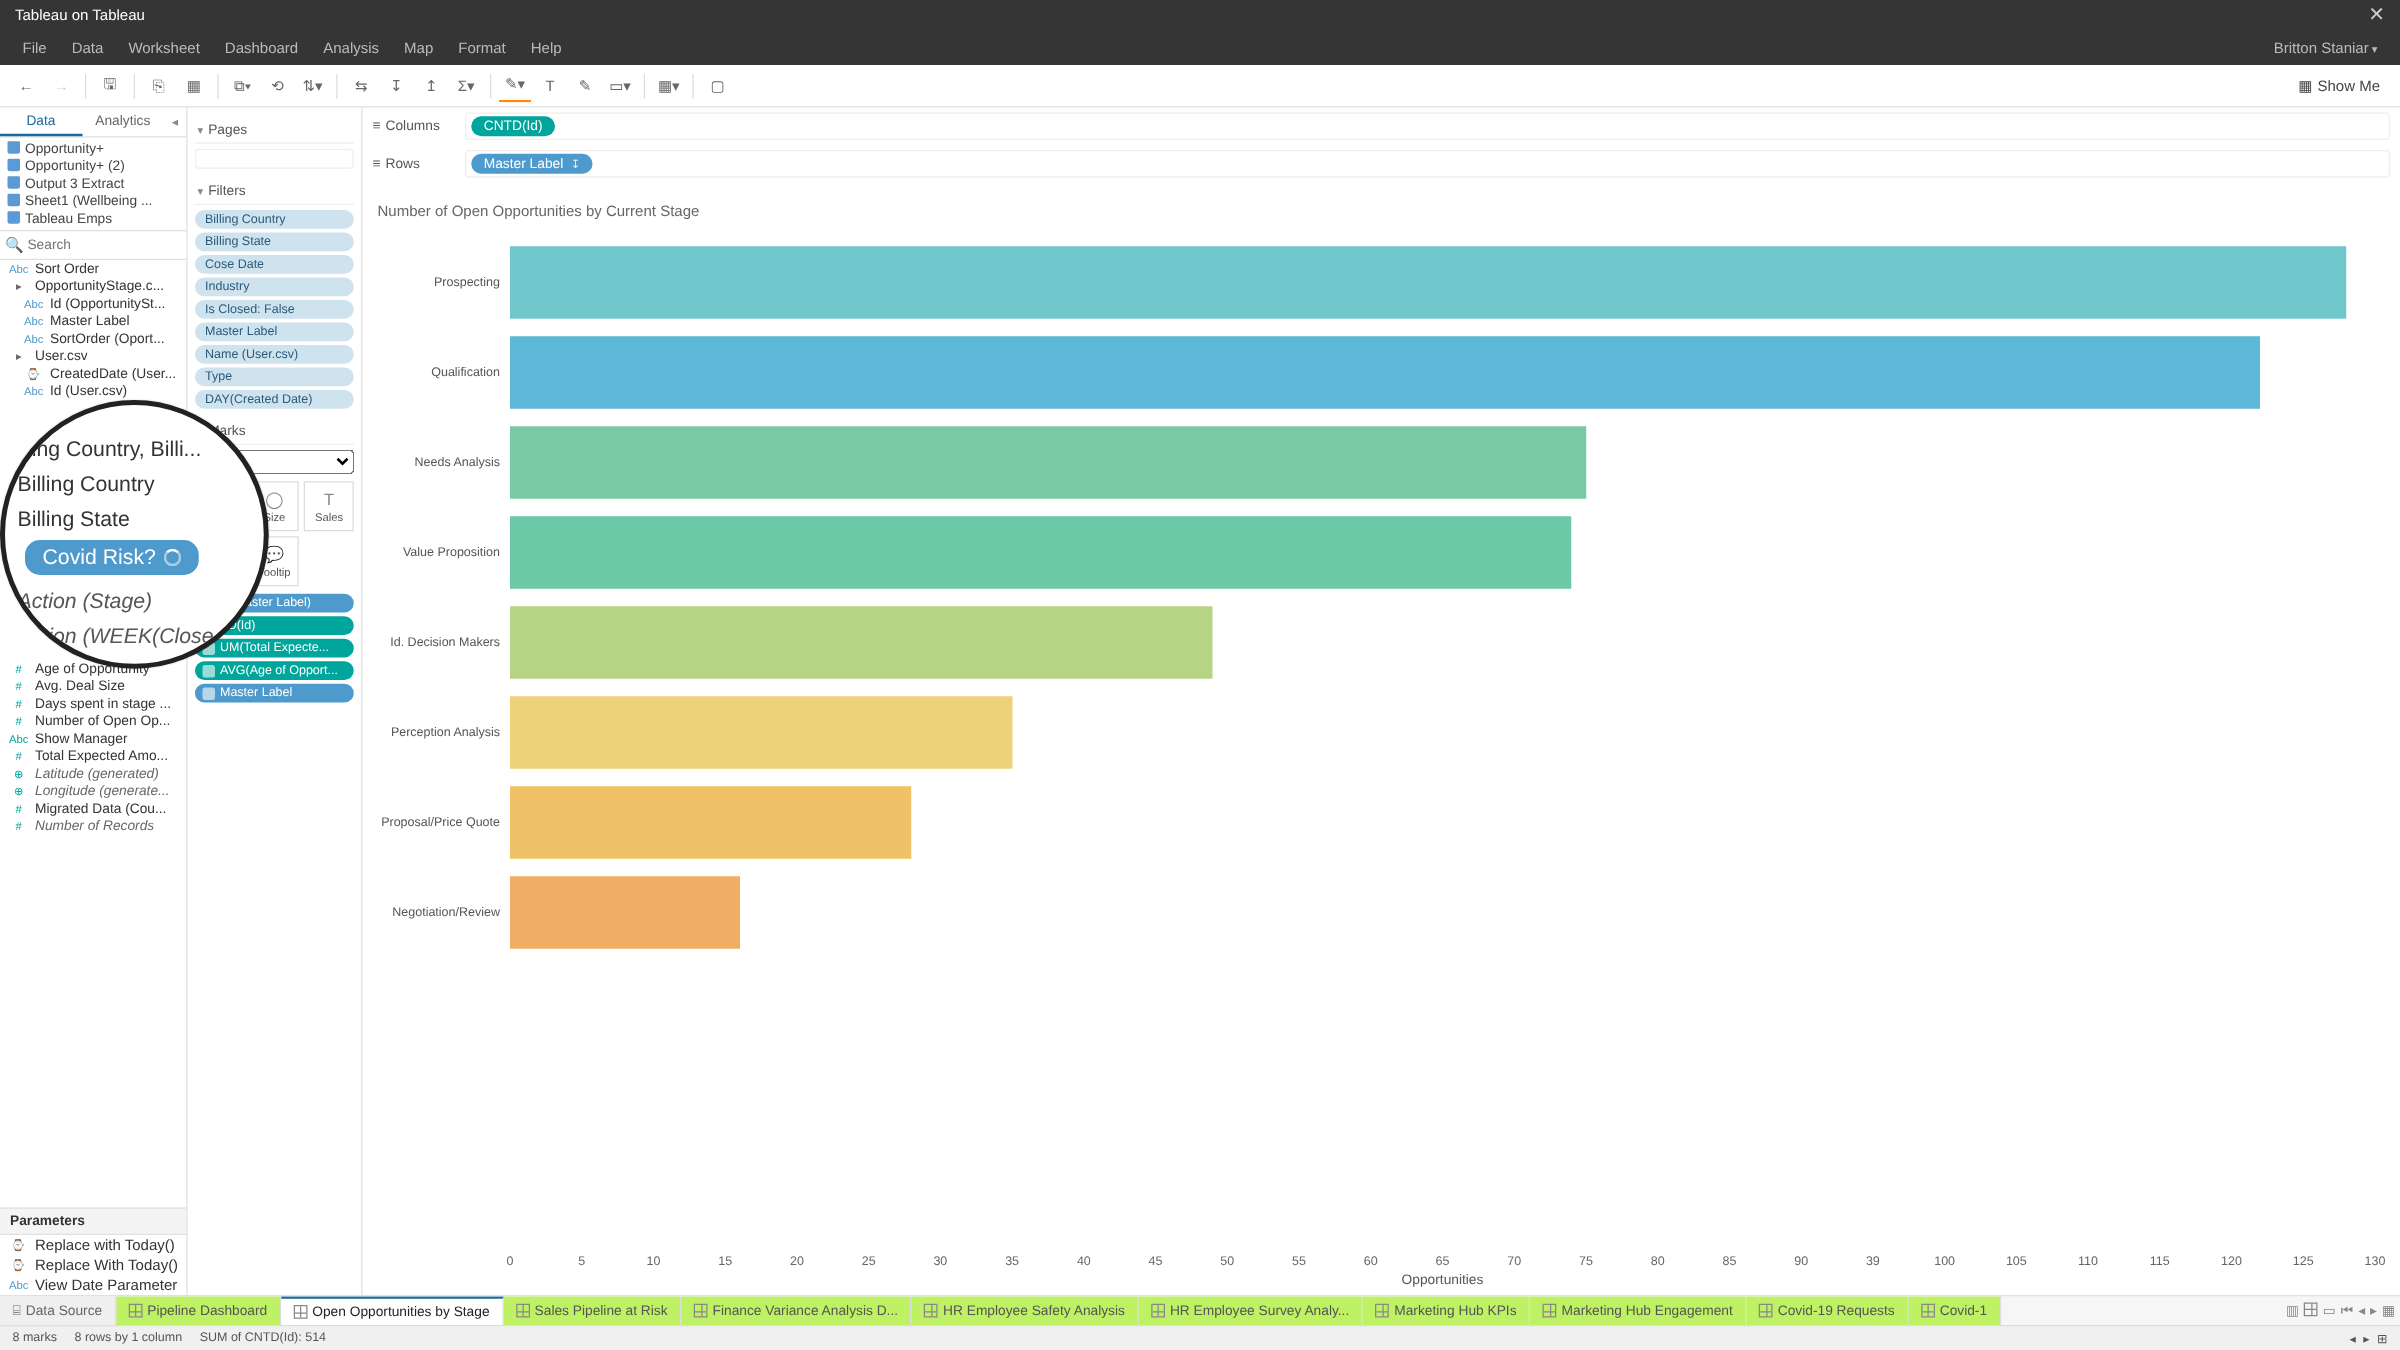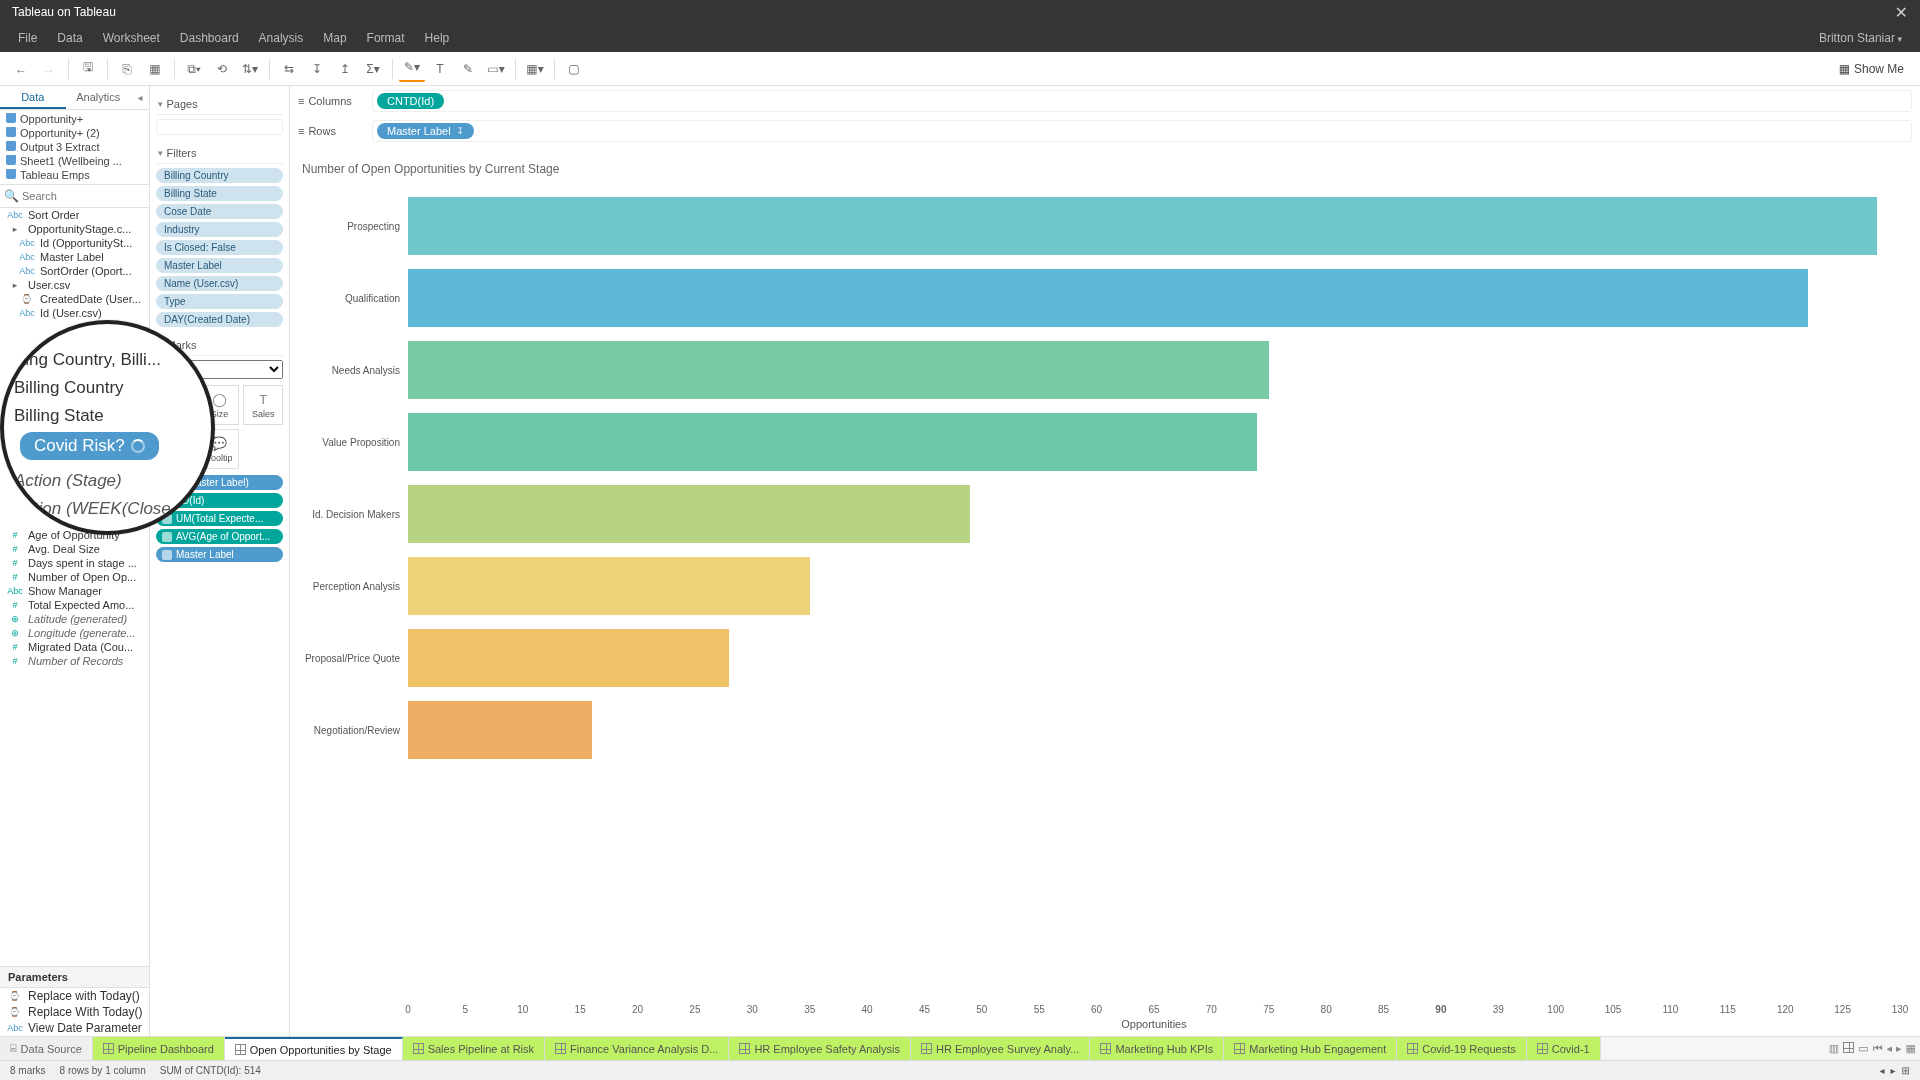--- a/index.html
+++ b/index.html
@@ -444,21 +444,21 @@
           <span class="xtick" style="left: 30.7692%;">40</span>
           <span class="xtick" style="left: 34.6154%;">45</span>
           <span class="xtick" style="left: 38.4615%;">50</span>
           <span class="xtick" style="left: 42.3077%;">55</span>
           <span class="xtick" style="left: 46.1538%;">60</span>
           <span class="xtick" style="left: 50%;">65</span>
           <span class="xtick" style="left: 53.8462%;">70</span>
           <span class="xtick" style="left: 57.6923%;">75</span>
           <span class="xtick" style="left: 61.5385%;">80</span>
           <span class="xtick" style="left: 65.3846%;">85</span>
-          <span class="xtick" style="left: 69.2308%; font-weight: bold;">90</span>
+          <span class="xtick" style="left: 69.2308%;">90</span>
           <span class="xtick" style="left: 73.0769%;">39</span>
           <span class="xtick" style="left: 76.9231%;">100</span>
           <span class="xtick" style="left: 80.7692%;">105</span>
           <span class="xtick" style="left: 84.6154%;">110</span>
           <span class="xtick" style="left: 88.4615%;">115</span>
           <span class="xtick" style="left: 92.3077%;">120</span>
           <span class="xtick" style="left: 96.1538%;">125</span>
           <span class="xtick" style="left: 100%;">130</span>
           <div class="xlabel">Opportunities</div>
         </div>

